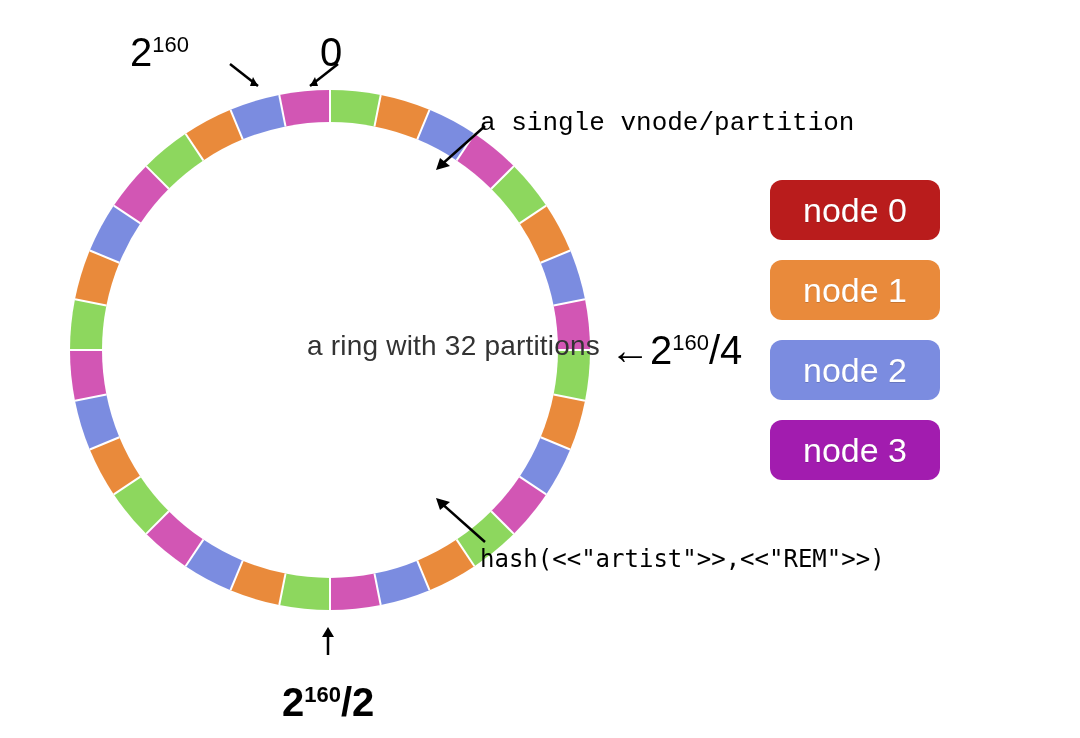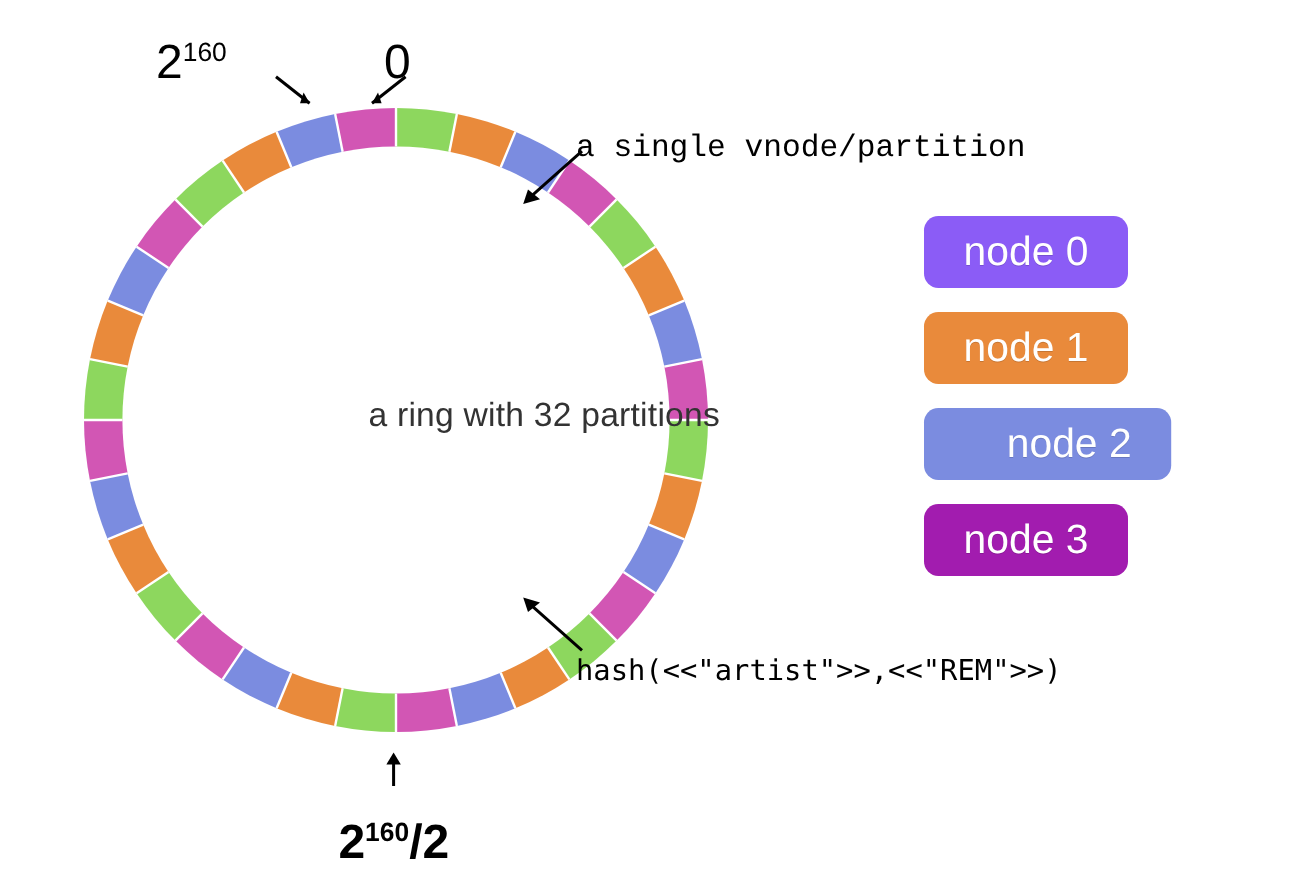--- a/index.html
+++ b/index.html
@@ -11,21 +11,21 @@
   .lbl sup{font-size:.55em;vertical-align:super;}
   .lbl-top0{left:320px;top:30px;}
   .lbl-top2{left:130px;top:30px;}
   .lbl-right{left:610px;top:328px;}
   .lbl-bot{left:282px;top:680px;font-weight:bold;}
   .ann{position:absolute;font-size:26px;font-family:Liberation Mono, monospace;color:#000;}
   .ann-vnode{left:480px;top:108px;}
   .ann-hash{left:480px;top:545px;font-family:"Menlo","Consolas",monospace;font-size:24px;}
   .legend{position:absolute;left:770px;top:180px;display:flex;flex-direction:column;gap:20px;}
   .legend .node{width:170px;height:60px;border-radius:12px;display:flex;align-items:center;justify-content:center;color:#fff;font-size:34px;font-weight:400;text-shadow:0 1px 0 rgba(0,0,0,.15);}
-  .n0{background:#8b5cf6;} .n1{background:#e98a3b;} .n2{background:#7b8ce0;padding-left:36px;} .n3{background:#a21caf;}
+  .n0{background:#b91c1c;} .n1{background:#e98a3b;} .n2{background:#7b8ce0;} .n3{background:#a21caf;}
   .arrow{position:absolute;}
 </style>
 </head>
 <body>
 
 <div class="stage">
 
   <div class="ring">
     <svg viewBox="0 0 540 540">
       <defs>
@@ -103,20 +103,21 @@
           <line x1="182.7481774207596" y1="59.355466587426605" x2="170.50230758507672" y2="29.791321547065422" stroke="#fff" stroke-width="2"></line>
           <line x1="225.51940658032265" y1="46.38095606806348" x2="219.27651627580656" y2="14.99582709516011" stroke="#fff" stroke-width="2"></line>
         </g>
     </svg>
   </div>
 
   <div class="center-label">a ring with 32 partitions</div>
 
   <div class="lbl lbl-top0">0</div>
   <div class="lbl lbl-top2">2<sup>160</sup></div>
+  <div class="lbl lbl-right">←2<sup>160</sup>/4</div>
   <div class="lbl lbl-bot">2<sup>160</sup>/2</div>
 
   <svg class="arrow" style="left:300px;top:62px" width="40" height="28">
     <line x1="38" y1="2" x2="10" y2="24" stroke="#000" stroke-width="2.5"></line>
     <polygon points="10,24 18,24 15,15" fill="#000"></polygon>
   </svg>
   <svg class="arrow" style="left:228px;top:62px" width="40" height="28">
     <line x1="2" y1="2" x2="30" y2="24" stroke="#000" stroke-width="2.5"></line>
     <polygon points="30,24 22,24 25,15" fill="#000"></polygon>
   </svg>

